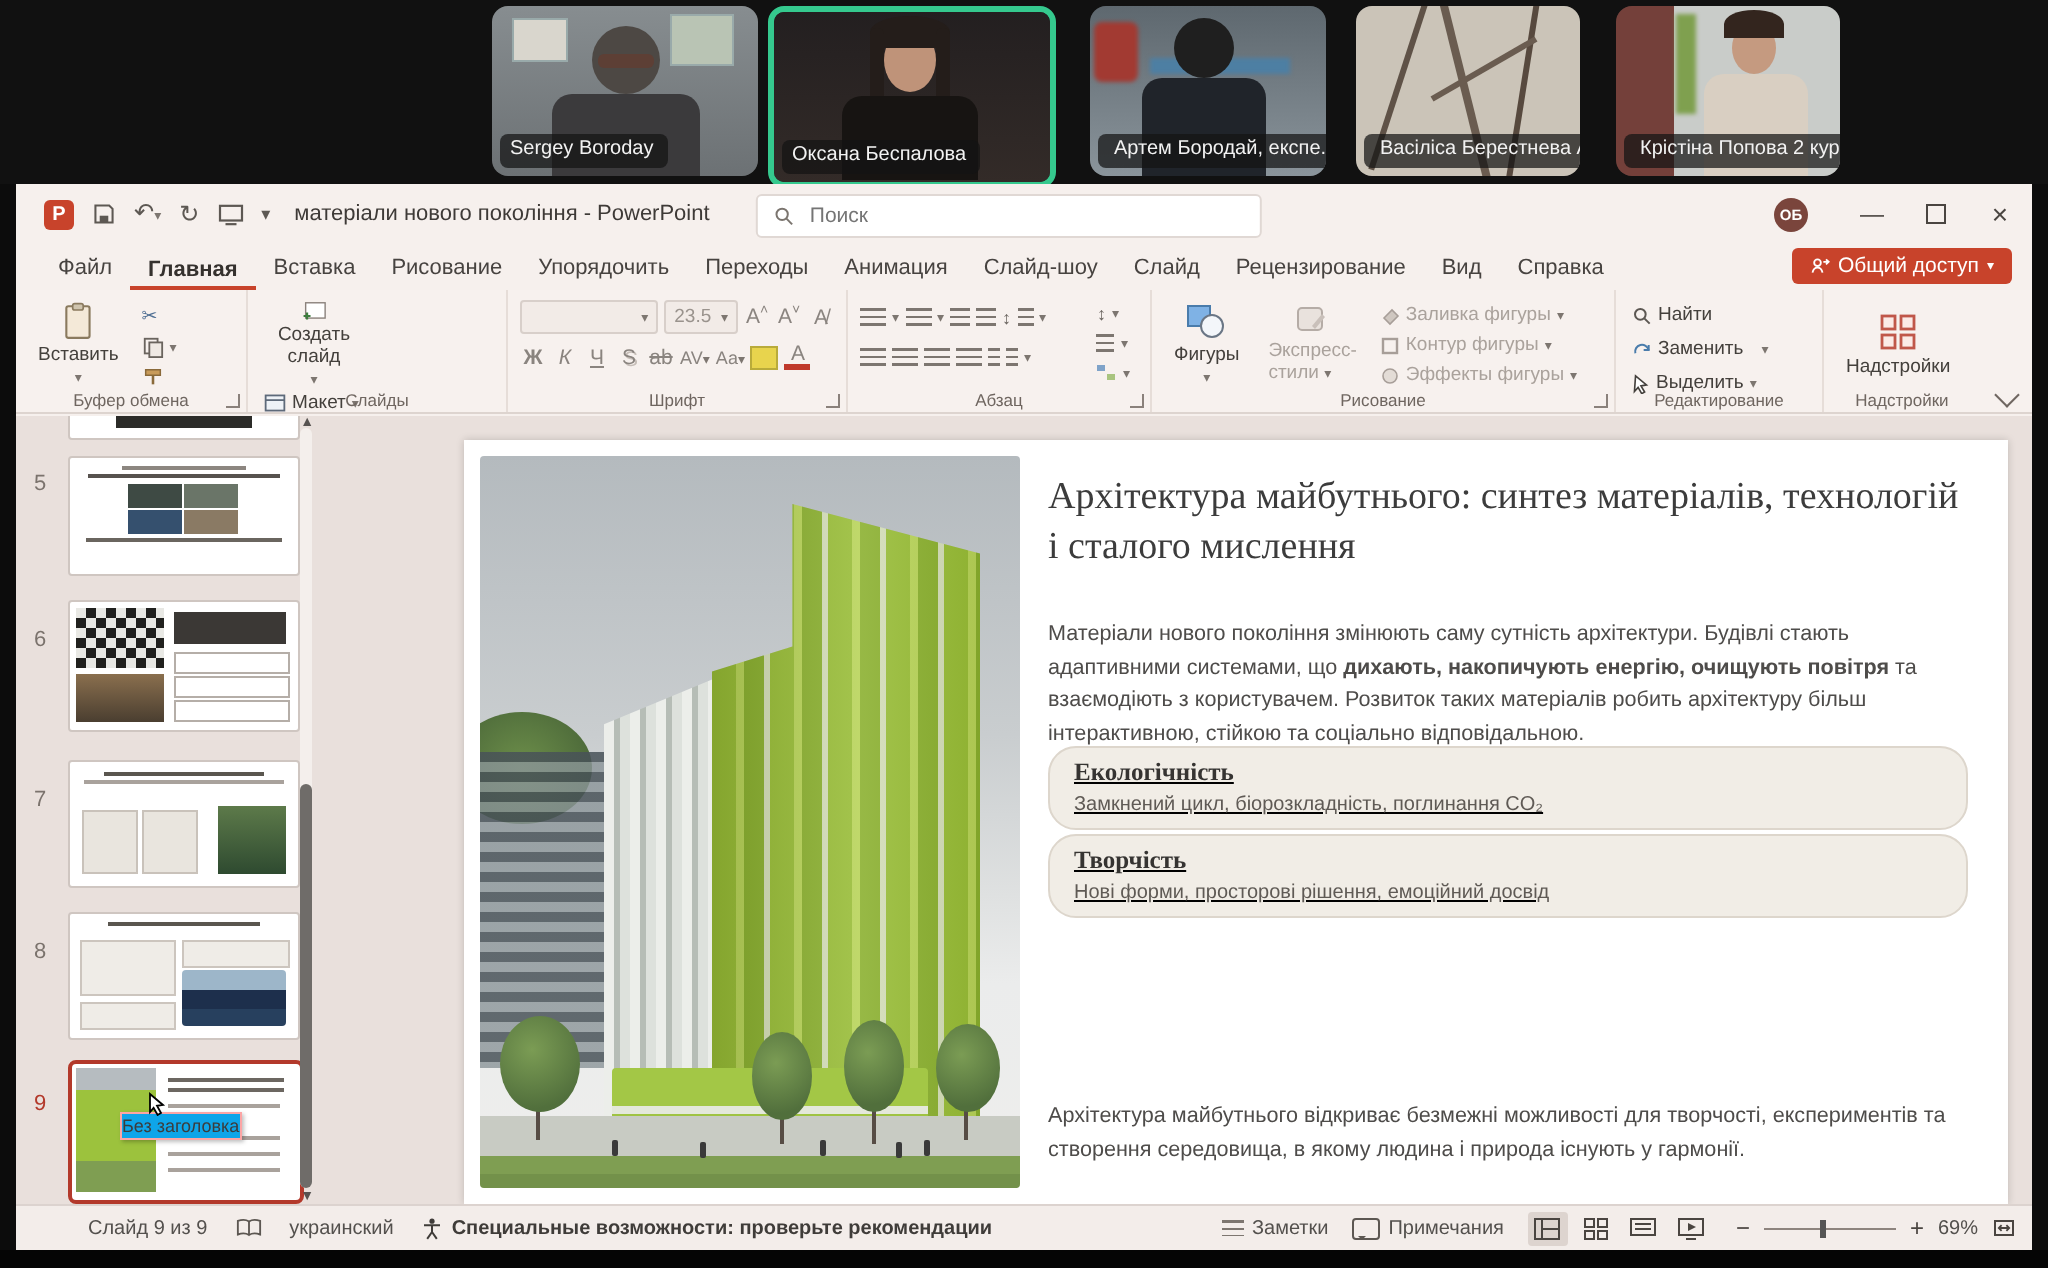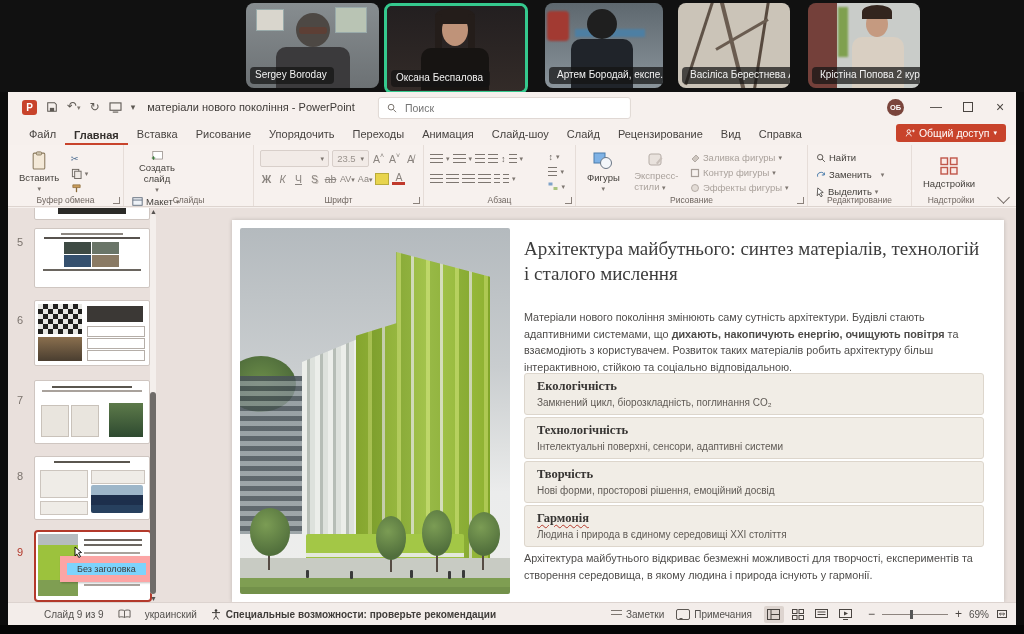--- a/index.html
+++ b/index.html
@@ -65,21 +65,21 @@
   .tl{height:2px;background:#a9a29c;margin:2px auto;}
   .tscroll{position:absolute;right:4px;top:6px;width:6px;height:calc(100% - 14px);background:#f4efec;border-radius:3px;}
   .tthumb{position:absolute;left:0;width:6px;background:#6f6c69;border-radius:3px;}
   .sarrow{position:absolute;right:3px;font-size:7px;color:#565250;line-height:7px;}
   
   #slide{position:absolute;left:224px;top:12px;width:772px;height:382px;background:#fff;box-shadow:0 0 4px rgba(0,0,0,.18);}
   #slide-title{position:absolute;left:292px;top:16px;width:462px;font-family:Liberation Serif, serif;
     font-size:19px;line-height:1.32;color:#3c3c3c;}
   #slide-intro{position:absolute;left:292px;top:89px;width:452px;font-size:10.8px;line-height:1.55;color:#4e4c4a;}
   #cards{position:absolute;left:292px;top:153px;width:460px;display:flex;flex-direction:column;gap:2px;}
-  .card{background:#f1ede6;border:1px solid #ddd6cc;border-radius:3px;padding:5px 12px 6px;height:29px;box-sizing:content-box;}
+  .card{background:#f1ede6;border:1px solid #ddd6cc;border-radius:14px;padding:5px 12px 6px;height:29px;box-sizing:content-box;text-decoration:underline;}
   .card h4{margin:0;font-family:"Liberation Serif","DejaVu Serif",serif;font-size:12.5px;color:#363432;font-weight:600;}
   .card h4.misspell{text-decoration:underline wavy #b3392b 1px;text-underline-offset:2px;}
   .card p{margin:3px 0 0;font-size:10px;color:#5f5a55;}
   #slide-outro{position:absolute;left:292px;top:330px;width:452px;font-size:10.8px;line-height:1.55;color:#4e4c4a;}
   
   #building{position:absolute;left:8px;top:8px;width:270px;height:366px;overflow:hidden;border-radius:2px;
     background:linear-gradient(180deg,#b4babe 0%,#c9cdcf 38%,#dfe1e1 60%,#ebecec 72%,#eeeeec 100%);}
   .bld-back{position:absolute;left:-4px;top:148px;width:88px;height:158px;border-radius:3px;
     background:repeating-linear-gradient(180deg,rgba(72,82,88,.85) 0 5px,rgba(138,148,152,.8) 5px 10px);}
   .bld-fol{position:absolute;border-radius:50%;}
@@ -103,22 +103,22 @@
   #statusbar{position:absolute;left:0;bottom:0;width:100%;height:23px;background:#f3edea;border-top:1px solid #dcd3cf;
     display:flex;align-items:center;font-size:10px;color:#53504d;box-sizing:border-box;padding:0 8px 0 36px;gap:14px;}
   #sb-right{margin-left:auto;display:flex;align-items:center;gap:12px;}
   .viewbtn{width:20px;height:17px;display:flex;align-items:center;justify-content:center;}
   .viewbtn.on{background:#ddd4cf;border-radius:2px;}
   .ztrack{width:66px;height:1px;background:#8d847e;position:relative;}
   .zthumb{position:absolute;left:42%;top:-4px;width:3px;height:9px;background:#555;}
   .bubble{width:12px;height:9px;border:1px solid #5c5752;border-radius:2px;position:relative;}
   .bubble:after{content:"";position:absolute;left:2px;bottom:-3px;border:2px solid transparent;border-top-color:#5c5752;}
   #bottom-strip{position:absolute;left:0;top:625px;width:1024px;height:9px;background:#050505;}
-  .tooltip{position:absolute;background:#7dd3fc;border:7px solid #fca5a5;box-shadow:1px 1px 2px rgba(0,0,0,.25);
-    font-size:9px;color:#3c3c3c;padding:1px 10px;white-space:nowrap;z-index:5;}
+  .tooltip{position:absolute;background:#0ea5e9;border:1px solid #fca5a5;box-shadow:1px 1px 2px rgba(0,0,0,.25);
+    font-size:9px;color:#3c3c3c;padding:1px 0;white-space:nowrap;z-index:5;}
 </style>
 </head>
 <body>
 
 <div id="call-strip">
 
 
   <div class="tile" style="left:246px;width:133px">
     <div class="vbg" style="background:linear-gradient(180deg,#878d90,#6c7174)">
       <div class="abs" style="left:10px;top:6px;width:26px;height:20px;background:#d9d6cd;border:1px solid #9aa"></div>
@@ -605,30 +605,22 @@
       <div id="slide-title">Архітектура майбутнього: синтез матеріалів, технологій і сталого мислення</div>
 
       <div id="slide-intro"><span>Матеріали нового покоління змінюють саму сутність архітектури. Будівлі стають адаптивними системами, що </span><b>дихають, накопичують енергію, очищують повітря</b><span> та взаємодіють з користувачем. Розвиток таких матеріалів робить архітектуру більш інтерактивною, стійкою та соціально відповідальною.</span></div>
 
       <div id="cards">
         <div class="card">
           <h4>Екологічність</h4>
           <p>Замкнений цикл, біорозкладність, поглинання CO₂</p>
         </div>
         <div class="card">
-          <h4>Технологічність</h4>
-          <p>Інтелектуальні поверхні, сенсори, адаптивні системи</p>
-        </div>
-        <div class="card">
           <h4>Творчість</h4>
           <p>Нові форми, просторові рішення, емоційний досвід</p>
-        </div>
-        <div class="card">
-          <h4 class="misspell">Гармонія</h4>
-          <p>Людина і природа в єдиному середовищі XXI століття</p>
         </div>
       </div>
 
       <div id="slide-outro">Архітектура майбутнього відкриває безмежні можливості для творчості, експериментів та створення середовища, в якому людина і природа існують у гармонії.</div>
     </div>
   </div>
 
   <div id="statusbar">
     <span>Слайд 9 из 9</span>
     <svg width="13" height="10" viewBox="0 0 14 10">

